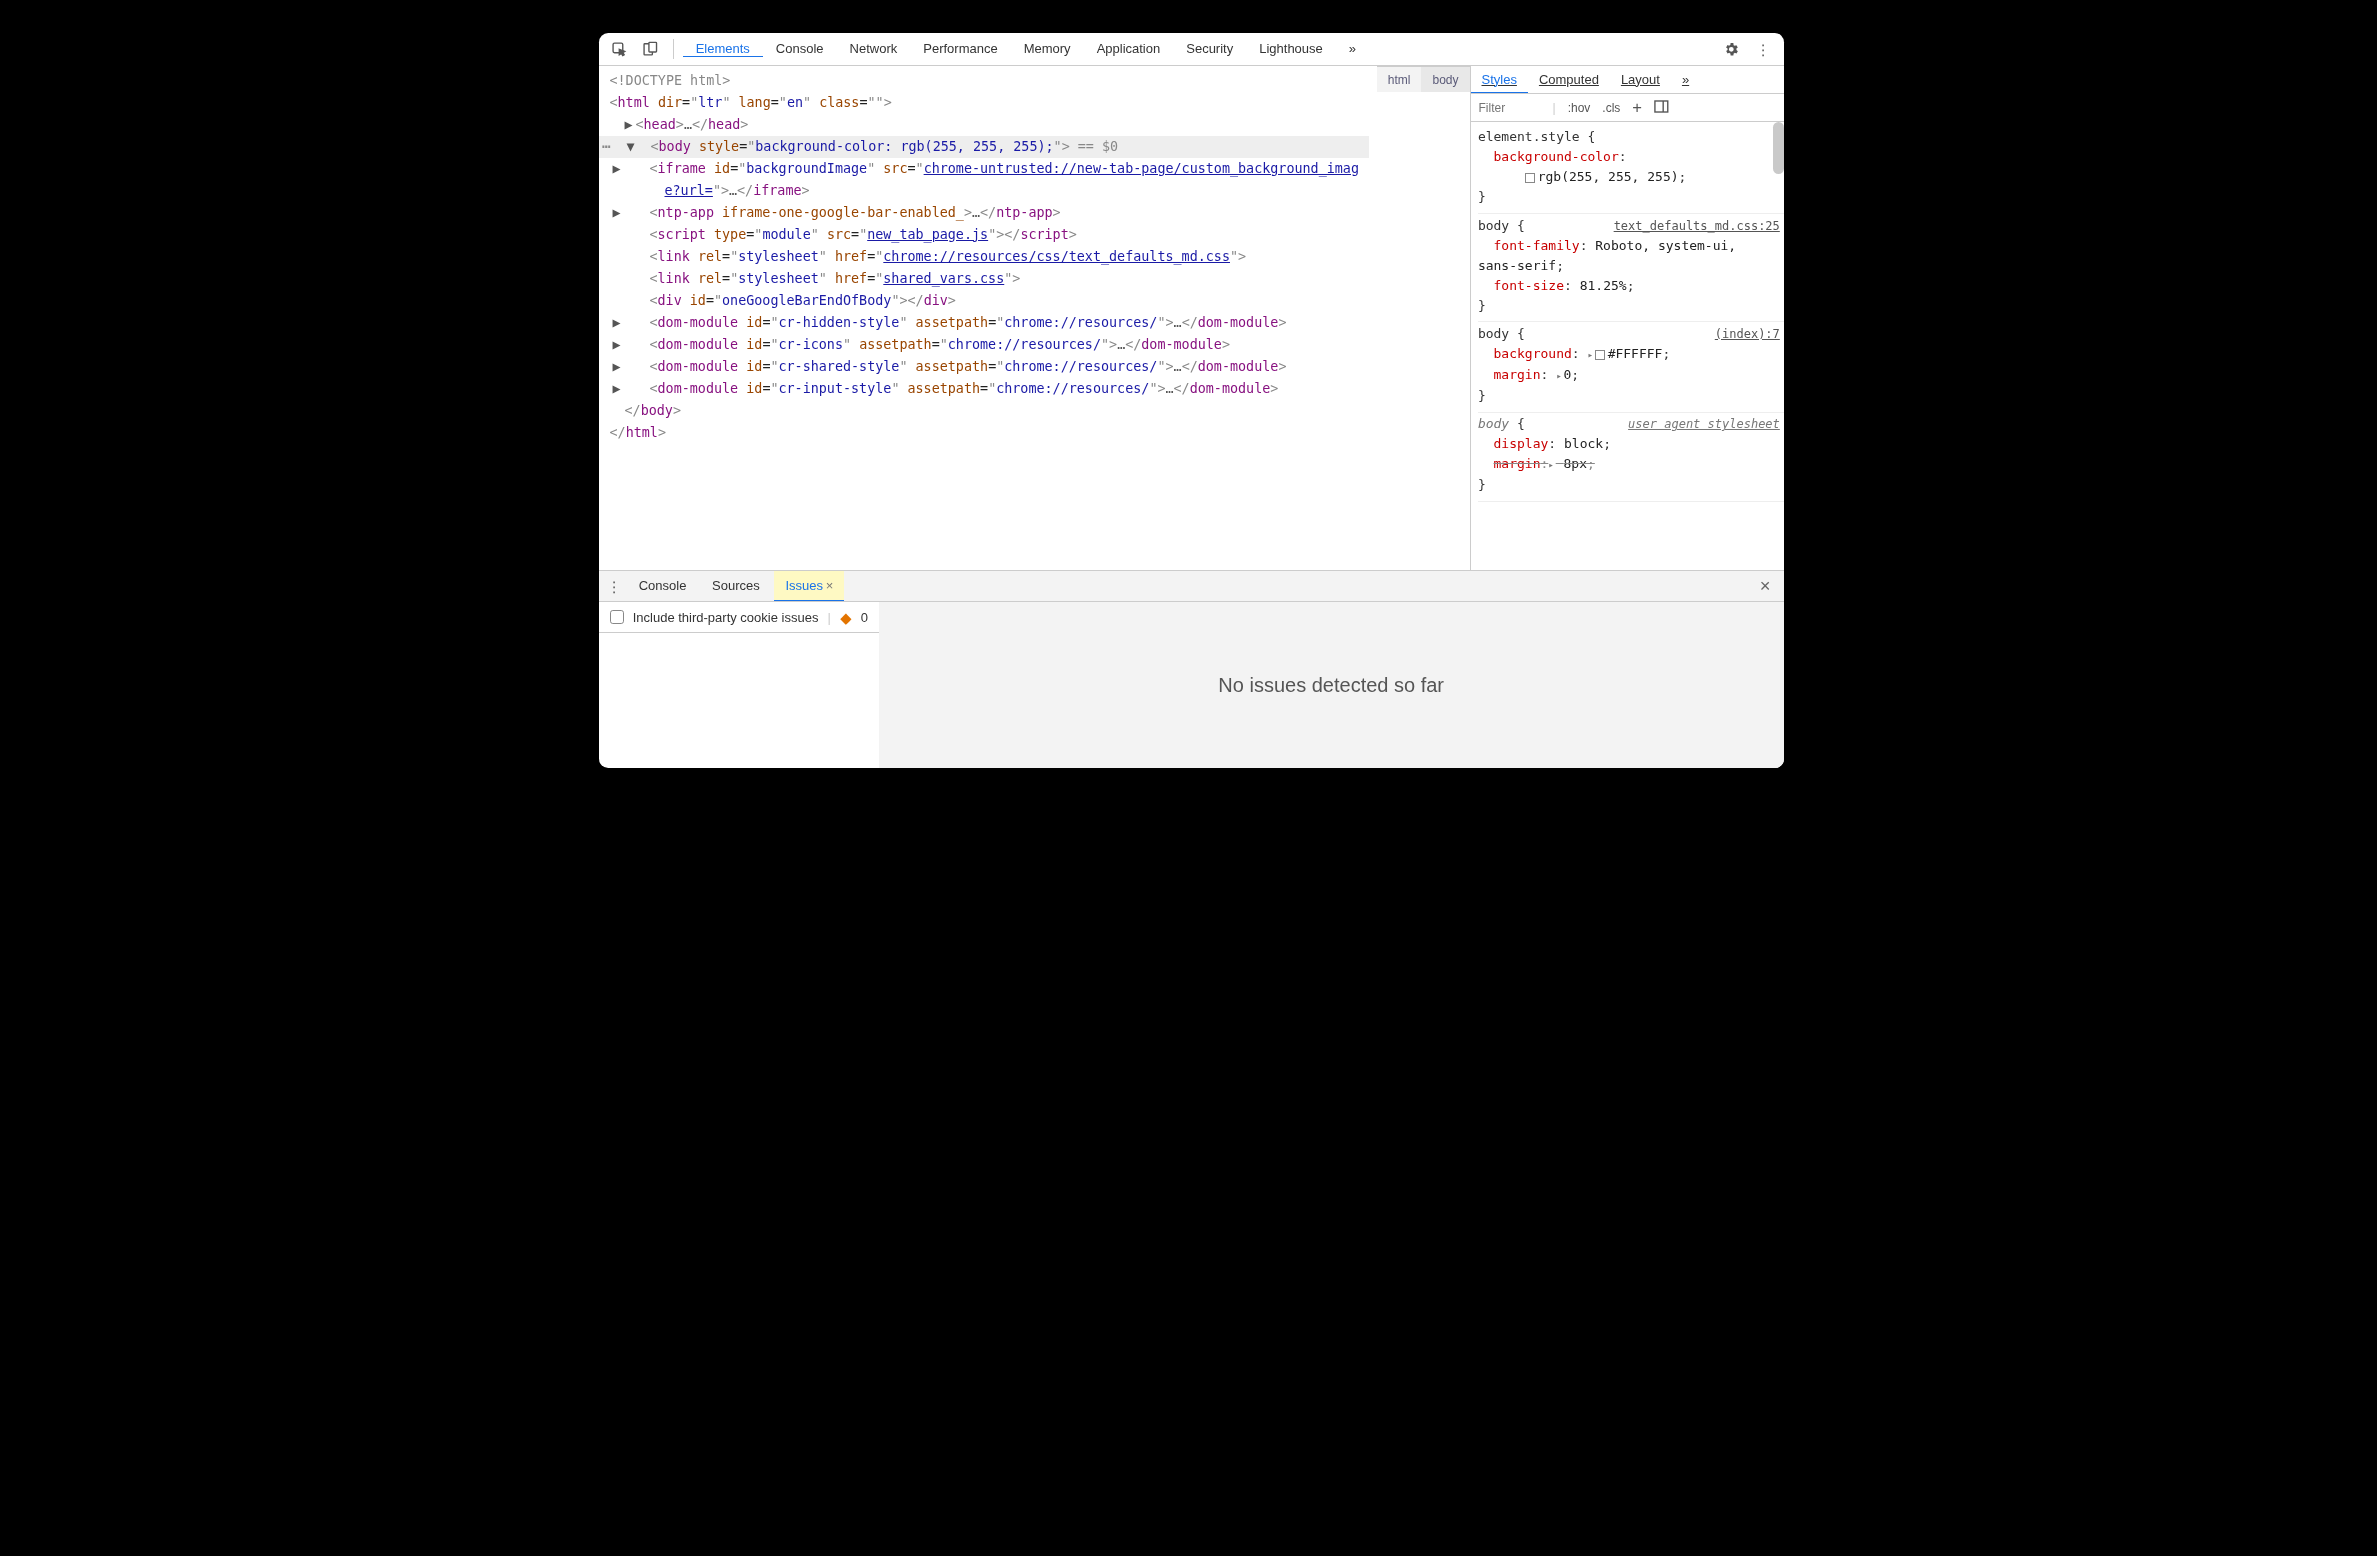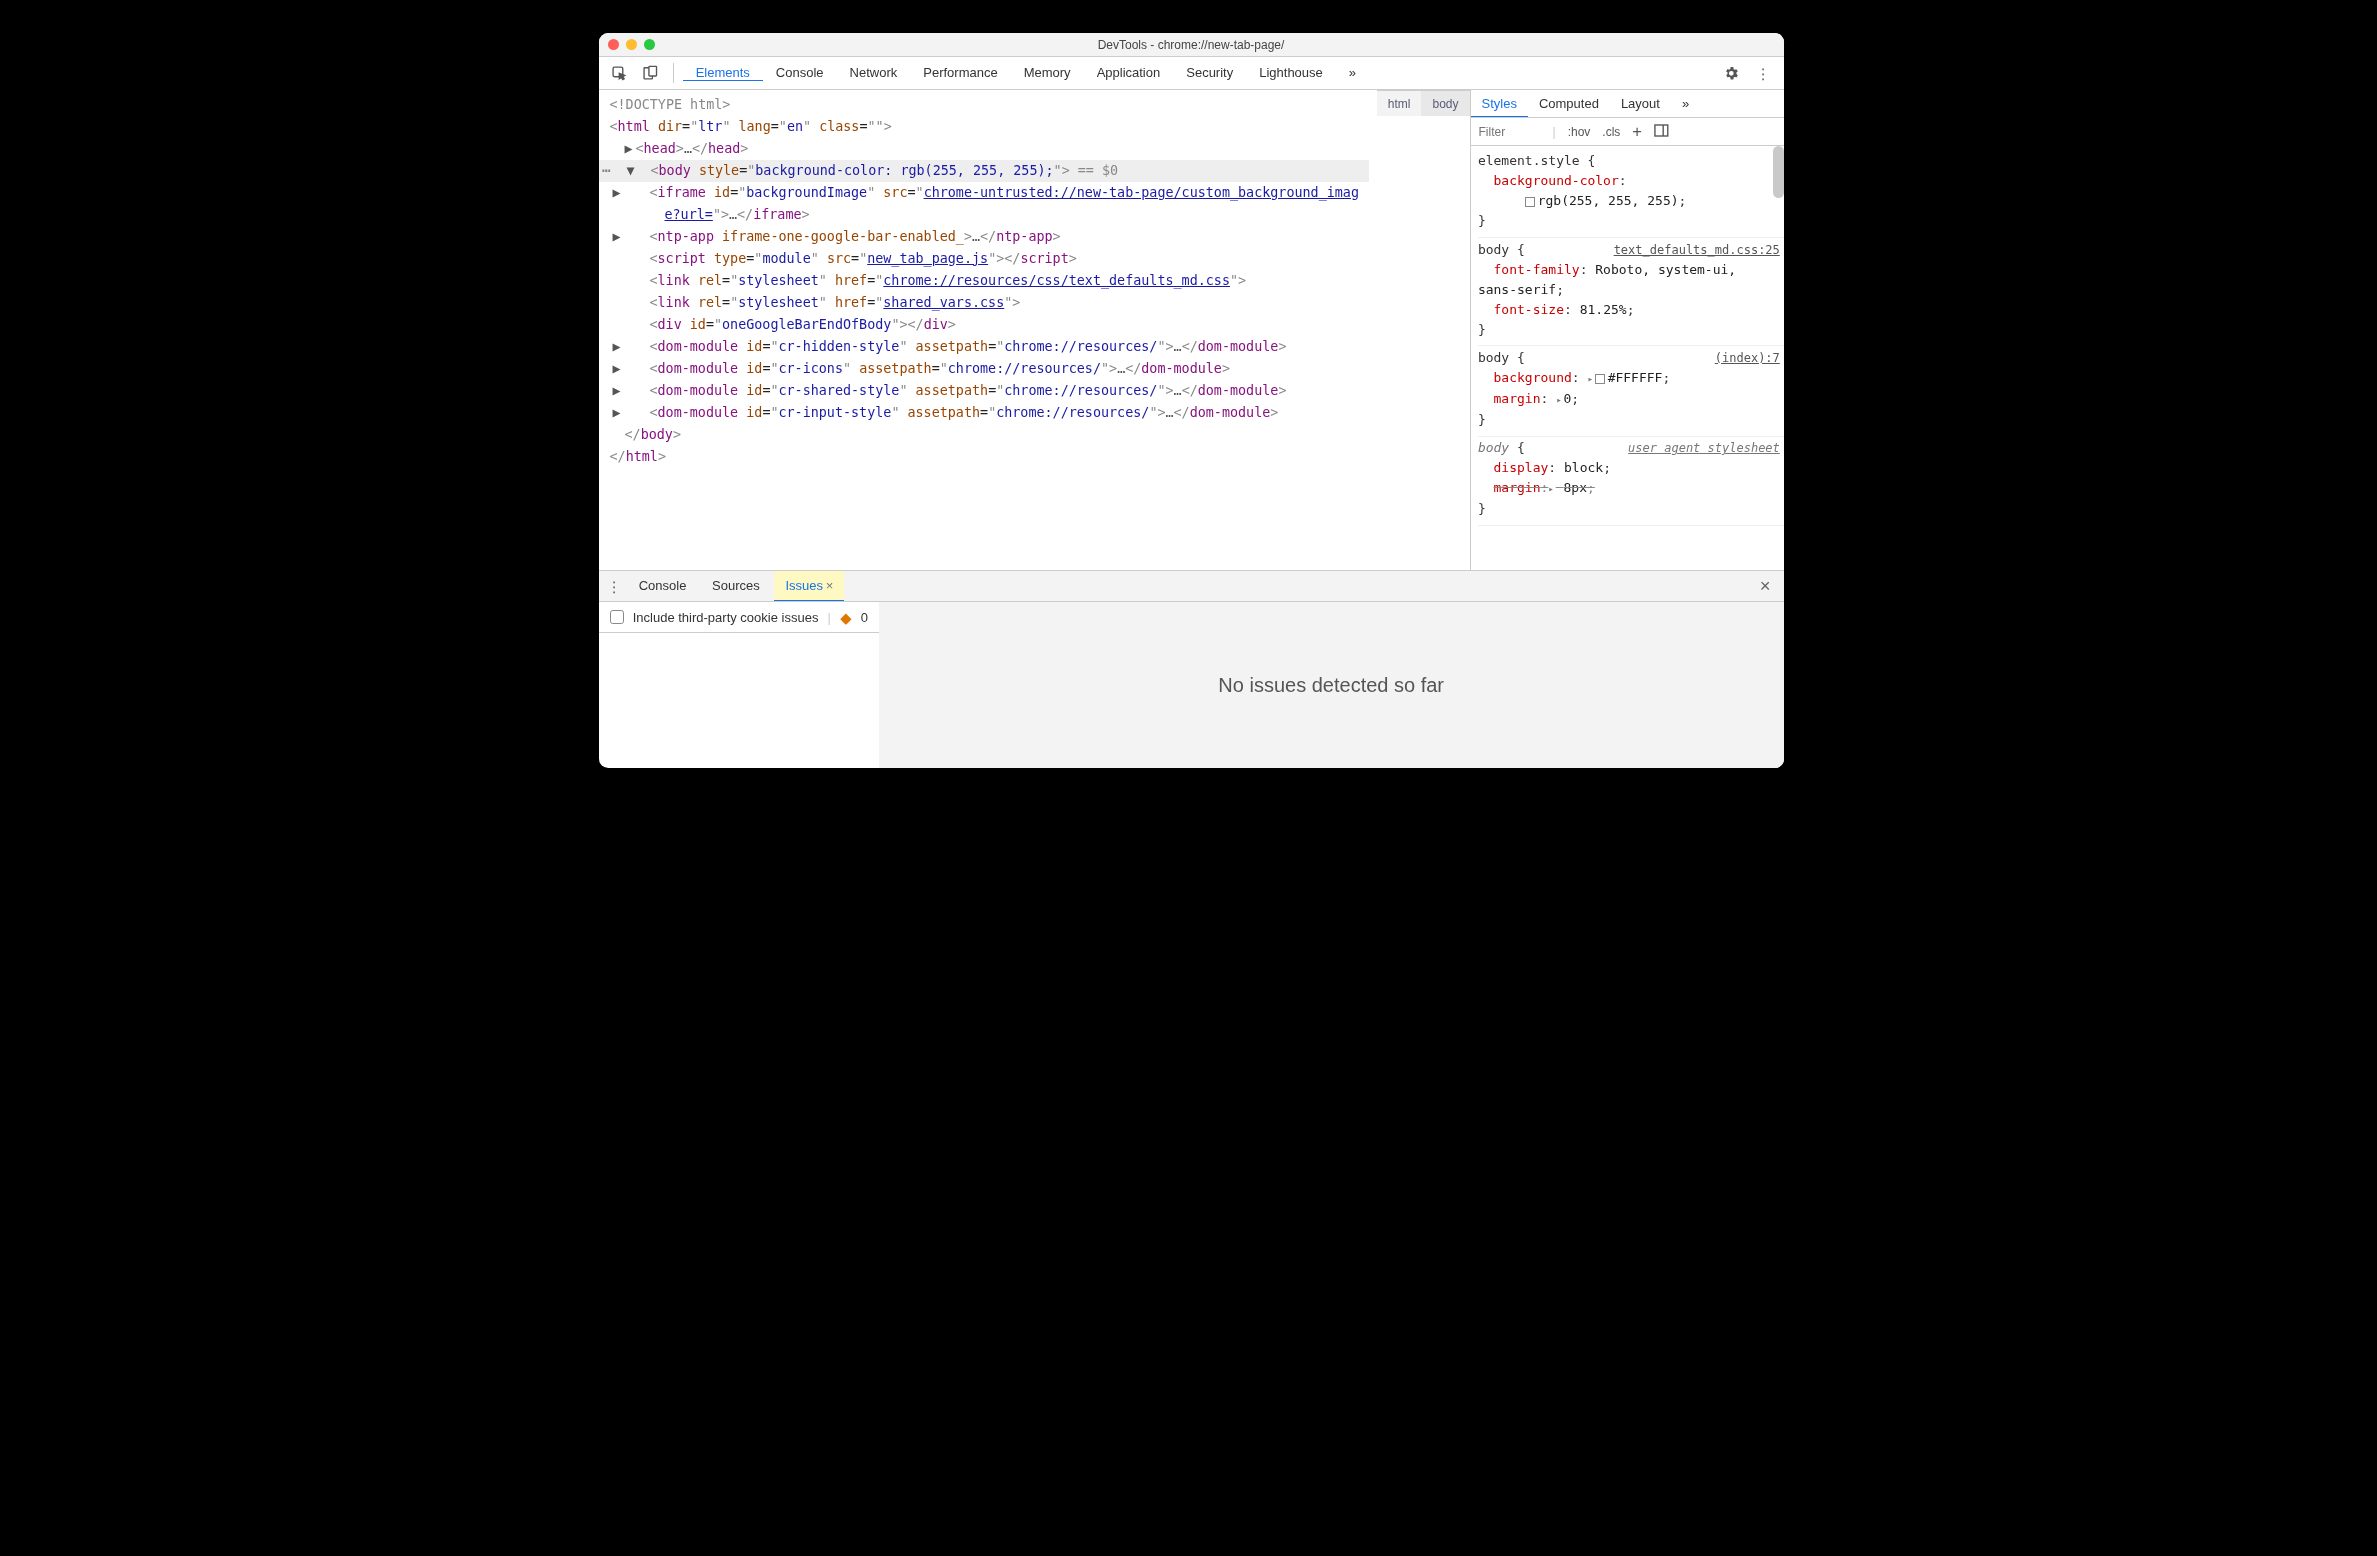--- a/index.html
+++ b/index.html
@@ -146,20 +146,21 @@
     min-width:0;
     position:relative;
   }
   .styles-tabs {
     height: 28px;
     border-bottom:0.9px solid #ccc;
     display:flex;
     align-items:center;
     font-family: -apple-system, Arial, sans-serif;
     font-size: 13px;
+    text-decoration: underline;
   }
   .styles-tabs .st {
     padding: 0 11px;
     height:100%;
     display:flex; align-items:center;
     color:#333;
     border-bottom:1.8px solid transparent;
   }
   .styles-tabs .st.active { color:#1a73e8; border-bottom-color:#1a73e8; }
   .styles-toolbar {
@@ -267,28 +268,20 @@
     position:absolute; right:0; top:0; width:11px; height:52px;
     background:#c9c9c9; border-radius:5.5px;
   }
 </style>
 </head>
 <body>
 
 <div class="stage">
   <div class="window">
 
-    <div class="titlebar">
-      <div class="traffic">
-        <div class="tl red"></div>
-        <div class="tl yellow"></div>
-        <div class="tl green"></div>
-      </div>
-      <span>DevTools - chrome://new-tab-page/</span>
-    </div>
 
     <div class="toolbar">
       <div class="tb-icon">
         <svg width="16.6" height="16.6" viewBox="0 0 24 24" fill="none" stroke="#555" stroke-width="2">
             <rect x="3" y="3" width="14" height="14" rx="2"></rect>
             <path d="M12 12l8 3-3 2 2 3-2 1-2-3-3 2z" fill="#555"></path>
           </svg>
       </div>
       <div class="tb-icon">
         <svg width="16.6" height="16.6" viewBox="0 0 24 24" fill="none" stroke="#555" stroke-width="2">

